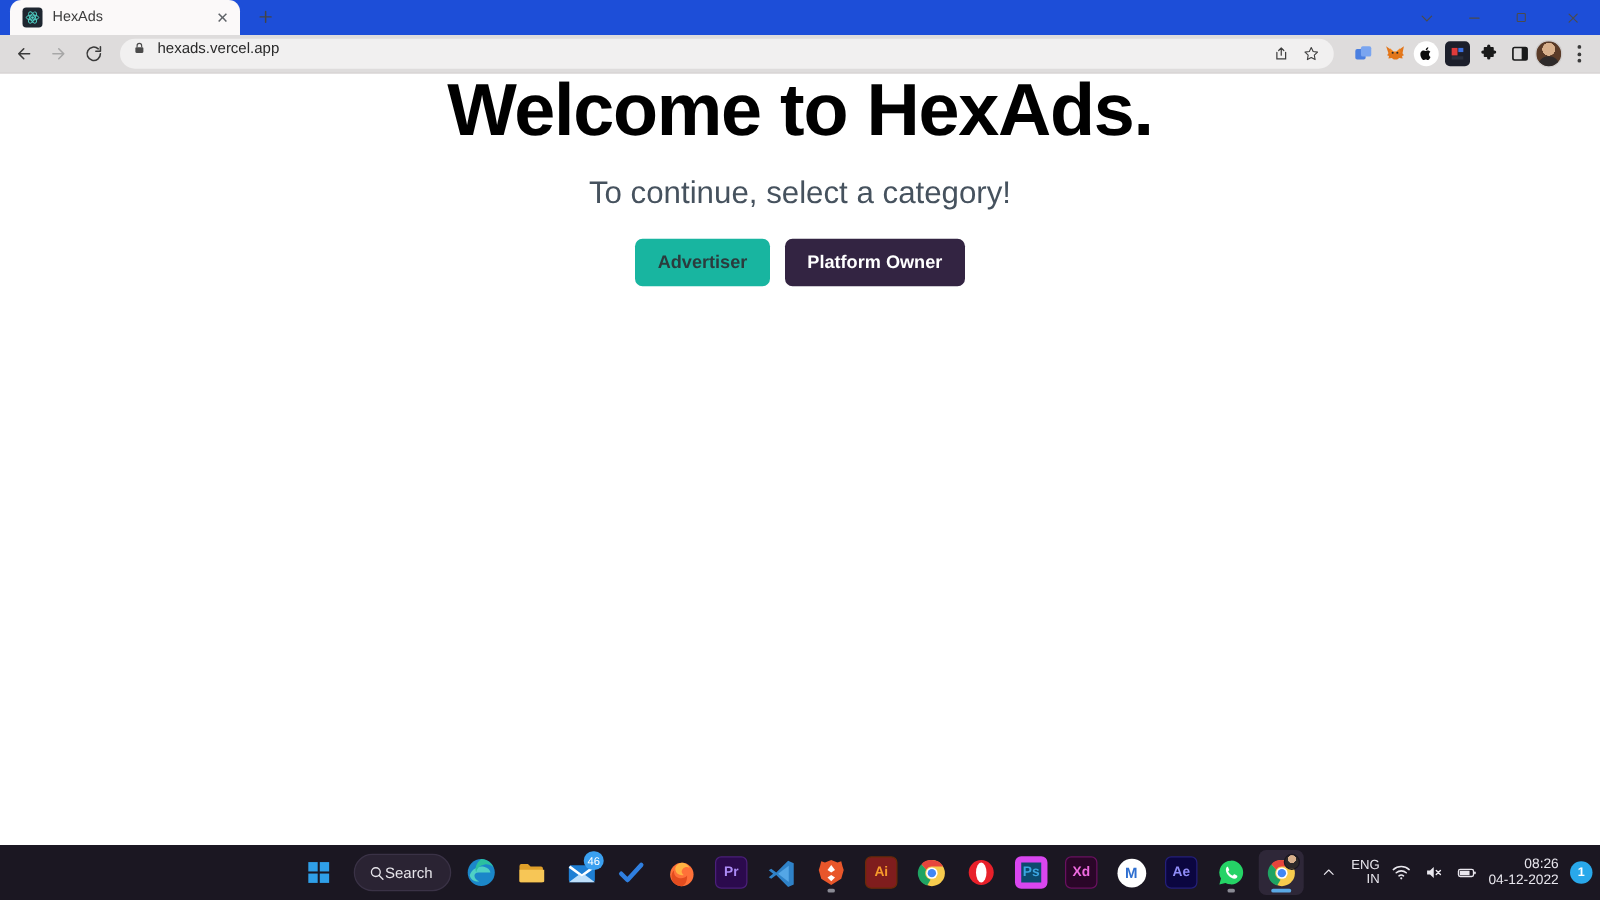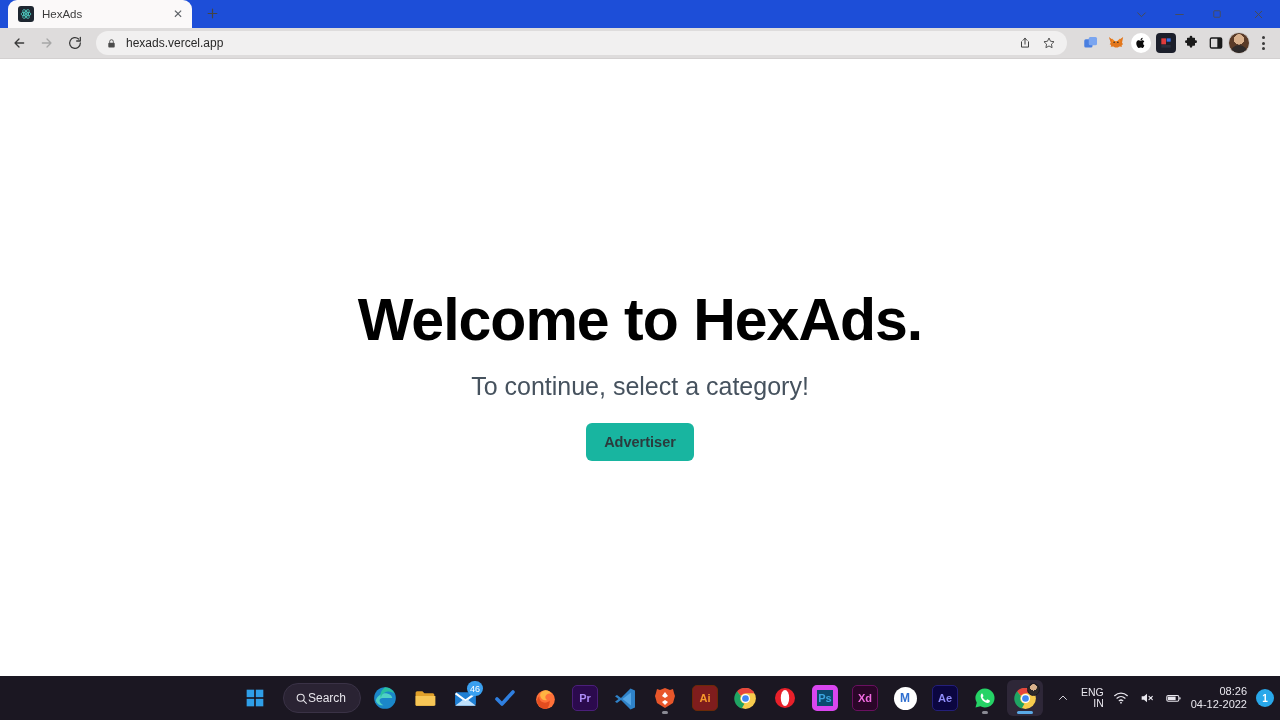--- a/index.html
+++ b/index.html
@@ -55,21 +55,21 @@
     padding: 0 6px; gap: 2px; border-bottom: 1px solid #d3d0d0;
   }
   .tb-btn {
     width: 26px; height: 26px; border-radius: 50%;
     display: flex; align-items: center; justify-content: center;
     color: #3a3a3a; flex: none;
   }
   .tb-btn.dim { color: #a7a7a7; }
   .omnibox {
     flex: 1; height: 24px; margin: 0 6px; background: #f1f0f0; border-radius: 13px;
-    display: flex; align-items: center; padding: 0 8px; gap: 8px; position: relative;
+    display: flex; padding: 0 8px; gap: 8px; position: relative;
   }
   .omni-lock { width: 14px; height: 14px; display: flex; align-items: center; justify-content: center; color: #4b4b4b; flex: none; }
   .omni-url { font-size: 12px; color: #292929; flex: 1; white-space: nowrap; overflow: hidden; }
   .omni-right { display: flex; align-items: center; gap: 4px; }
   .omni-icon { width: 20px; height: 20px; display: flex; align-items: center; justify-content: center; color: #3f3f3f; }
   .ext-zone { display: flex; align-items: center; gap: 5px; padding-left: 6px; }
   .ext {
     width: 20px; height: 20px; border-radius: 4px; flex: none;
     display: flex; align-items: center; justify-content: center;
     font-size: 9px; overflow: hidden;
@@ -83,21 +83,20 @@
     content: ""; position: absolute; left: 50%; top: 58%; transform: translateX(-50%);
     width: 18px; height: 14px; border-radius: 9px 9px 0 0; background: #2e2a2a;
   }
   .menu-dots { width: 22px; height: 26px; display: flex; flex-direction: column; align-items: center; justify-content: center; gap: 2.5px; }
   .menu-dots i { width: 3px; height: 3px; border-radius: 50%; background: #3a3a3a; display: block; }
 
   
   .page {
     height: calc(676px - 28px - 31px); background: #ffffff;
     display: flex; flex-direction: column; align-items: center;
-    padding-top: 232px;
   }
   .headline {
     font-size: 59px; font-weight: bold; color: #000000; letter-spacing: -1px;
     line-height: 1; margin-bottom: 22px;
   }
   .subhead { font-size: 25px; color: #46525e; margin-bottom: 22px; }
   .btn-row { display: flex; gap: 12px; }
   .btn {
     border: none; border-radius: 6px; padding: 0 18px; height: 38px;
     font-size: 14.5px; font-weight: bold; font-family: "Liberation Sans", sans-serif;
@@ -285,20 +284,21 @@
           <i></i>
           <i></i>
         </div>
     </div>
 
     <div class="page">
       <h1 class="headline">Welcome to HexAds.</h1>
       <p class="subhead">To continue, select a category!</p>
       <div class="btn-row">
         <button class="btn btn-advertiser">Advertiser</button>
+        <button class="btn btn-owner">Platform Owner</button>
       </div>
     </div>
   </div>
 
   <div class="taskbar">
     <div class="tb-center">
 
       <div class="tb-item">
         <svg width="20" height="20" viewBox="0 0 24 24">
           <rect x="2" y="2" width="9" height="9" fill="#2f9fe8"></rect>

